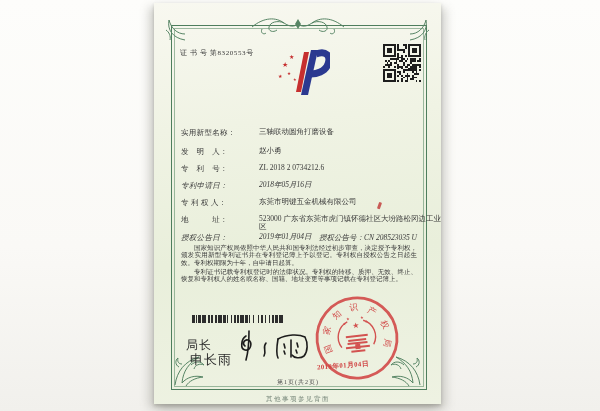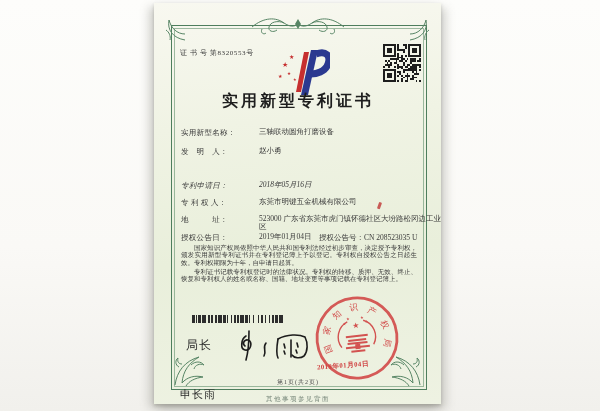--- a/index.html
+++ b/index.html
@@ -28,21 +28,21 @@
   .frow{left:27px;width:240px;height:10px;font-size:7.5px;color:#3a3a3a;}
   .frow .lbl{position:absolute;left:0;top:0;white-space:nowrap;letter-spacing:.3px;}
   .frow .val{position:absolute;left:78px;top:0;width:184px;line-height:8.2px;}
   .grant2{position:absolute;left:138px;top:0;white-space:nowrap;}
   .paras{left:27px;top:241px;width:236px;color:#3c3c3c;}
   .paras p{margin:0 0 2px 0;font-size:6.5px;line-height:7.3px;text-indent:2em;text-align:justify;}
   .barcode{left:38px;top:312px;height:8px;display:flex;align-items:stretch;}
   .barcode i{display:block;height:8px;}
   .bar{background:#2d2d2d;}
   .dtitle{left:32px;top:334px;font-size:12px;color:#2b2b2b;letter-spacing:1px;}
-  .dname{left:26px;top:348px;font-size:11px;color:#2b2b2b;letter-spacing:1px;margin-top:36px;}
+  .dname{left:36px;top:348px;font-size:13px;color:#2b2b2b;letter-spacing:1px;}
   .sig{left:78px;top:326px;}
   .sealwrap{left:160px;top:292px;transform:rotate(-6deg);opacity:.92;}
   .sealdate{left:163px;top:357px;width:70px;font-size:6.8px;font-weight:bold;color:#cf3b3b;
             transform:rotate(-4deg);letter-spacing:.4px;white-space:nowrap;}
   .pagefooter{left:17px;top:375px;width:254px;text-align:center;font-size:6px;color:#474747;letter-spacing:1px;}
   .backnote{left:17px;top:392px;width:254px;text-align:center;font-size:6.5px;color:#78887a;letter-spacing:1.5px;}
   .penmark{left:224px;top:199px;width:2.5px;height:7px;background:#c2413e;transform:rotate(20deg);
            border-radius:1px;opacity:.85;}
   .orn{color:#5a8a68;}
   svg{display:block;}
@@ -318,43 +318,46 @@
         <rect x="15" y="19" width="1" height="1" fill="#1e1e1e"></rect>
         <rect x="16" y="19" width="1" height="1" fill="#1e1e1e"></rect>
         <rect x="8" y="20" width="1" height="1" fill="#1e1e1e"></rect>
         <rect x="10" y="20" width="1" height="1" fill="#1e1e1e"></rect>
         <rect x="12" y="20" width="1" height="1" fill="#1e1e1e"></rect>
         <rect x="13" y="20" width="1" height="1" fill="#1e1e1e"></rect>
         <rect x="18" y="20" width="1" height="1" fill="#1e1e1e"></rect>
         <rect x="20" y="20" width="1" height="1" fill="#1e1e1e"></rect>
       </svg>
 
-    <div class="abs title">实用新型专利证书</div>
 
     <div class="abs frow" style="top:144px;">
       <span class="lbl">发　明　人：</span>
       <span class="val">赵小勇</span>
     </div>
     <div class="abs frow" style="top:125px;">
       <span class="lbl">实用新型名称：</span>
       <span class="val">三轴联动圆角打磨设备</span>
     </div>
+    <div class="abs frow" style="top:161px;">
+      <span class="lbl">专　利　号：</span>
+      <span class="val">ZL 2018 2 0734212.6</span>
+    </div>
     <div class="abs frow" style="top:178px;font-style:italic;">
       <span class="lbl">专利申请日：</span>
       <span class="val">2018年05月16日</span>
     </div>
     <div class="abs frow" style="top:195px;">
       <span class="lbl">专 利 权 人：</span>
       <span class="val">东莞市明键五金机械有限公司</span>
     </div>
     <div class="abs frow" style="top:212px;">
       <span class="lbl">地　　　址：</span>
       <span class="val">523000 广东省东莞市虎门镇怀德社区大坋路松冈边工业区</span>
     </div>
-    <div class="abs frow" style="top:230px;">
+    <div class="abs frow" style="top:230px;font-style:italic;">
       <span class="lbl">授权公告日：</span>
       <span class="val">2019年01月04日</span>
       <span class="grant2">
         <span>授权公告号：</span><span>CN 208523035 U</span>
       </span>
     </div>
 
     <div class="abs paras">
       <p>国家知识产权局依照中华人民共和国专利法经过初步审查，决定授予专利权，颁发实用新型专利证书并在专利登记簿上予以登记。专利权自授权公告之日起生效。专利权期限为十年，自申请日起算。</p>
       <p>专利证书记载专利权登记时的法律状况。专利权的转移、质押、无效、终止、恢复和专利权人的姓名或名称、国籍、地址变更等事项记载在专利登记簿上。</p>

